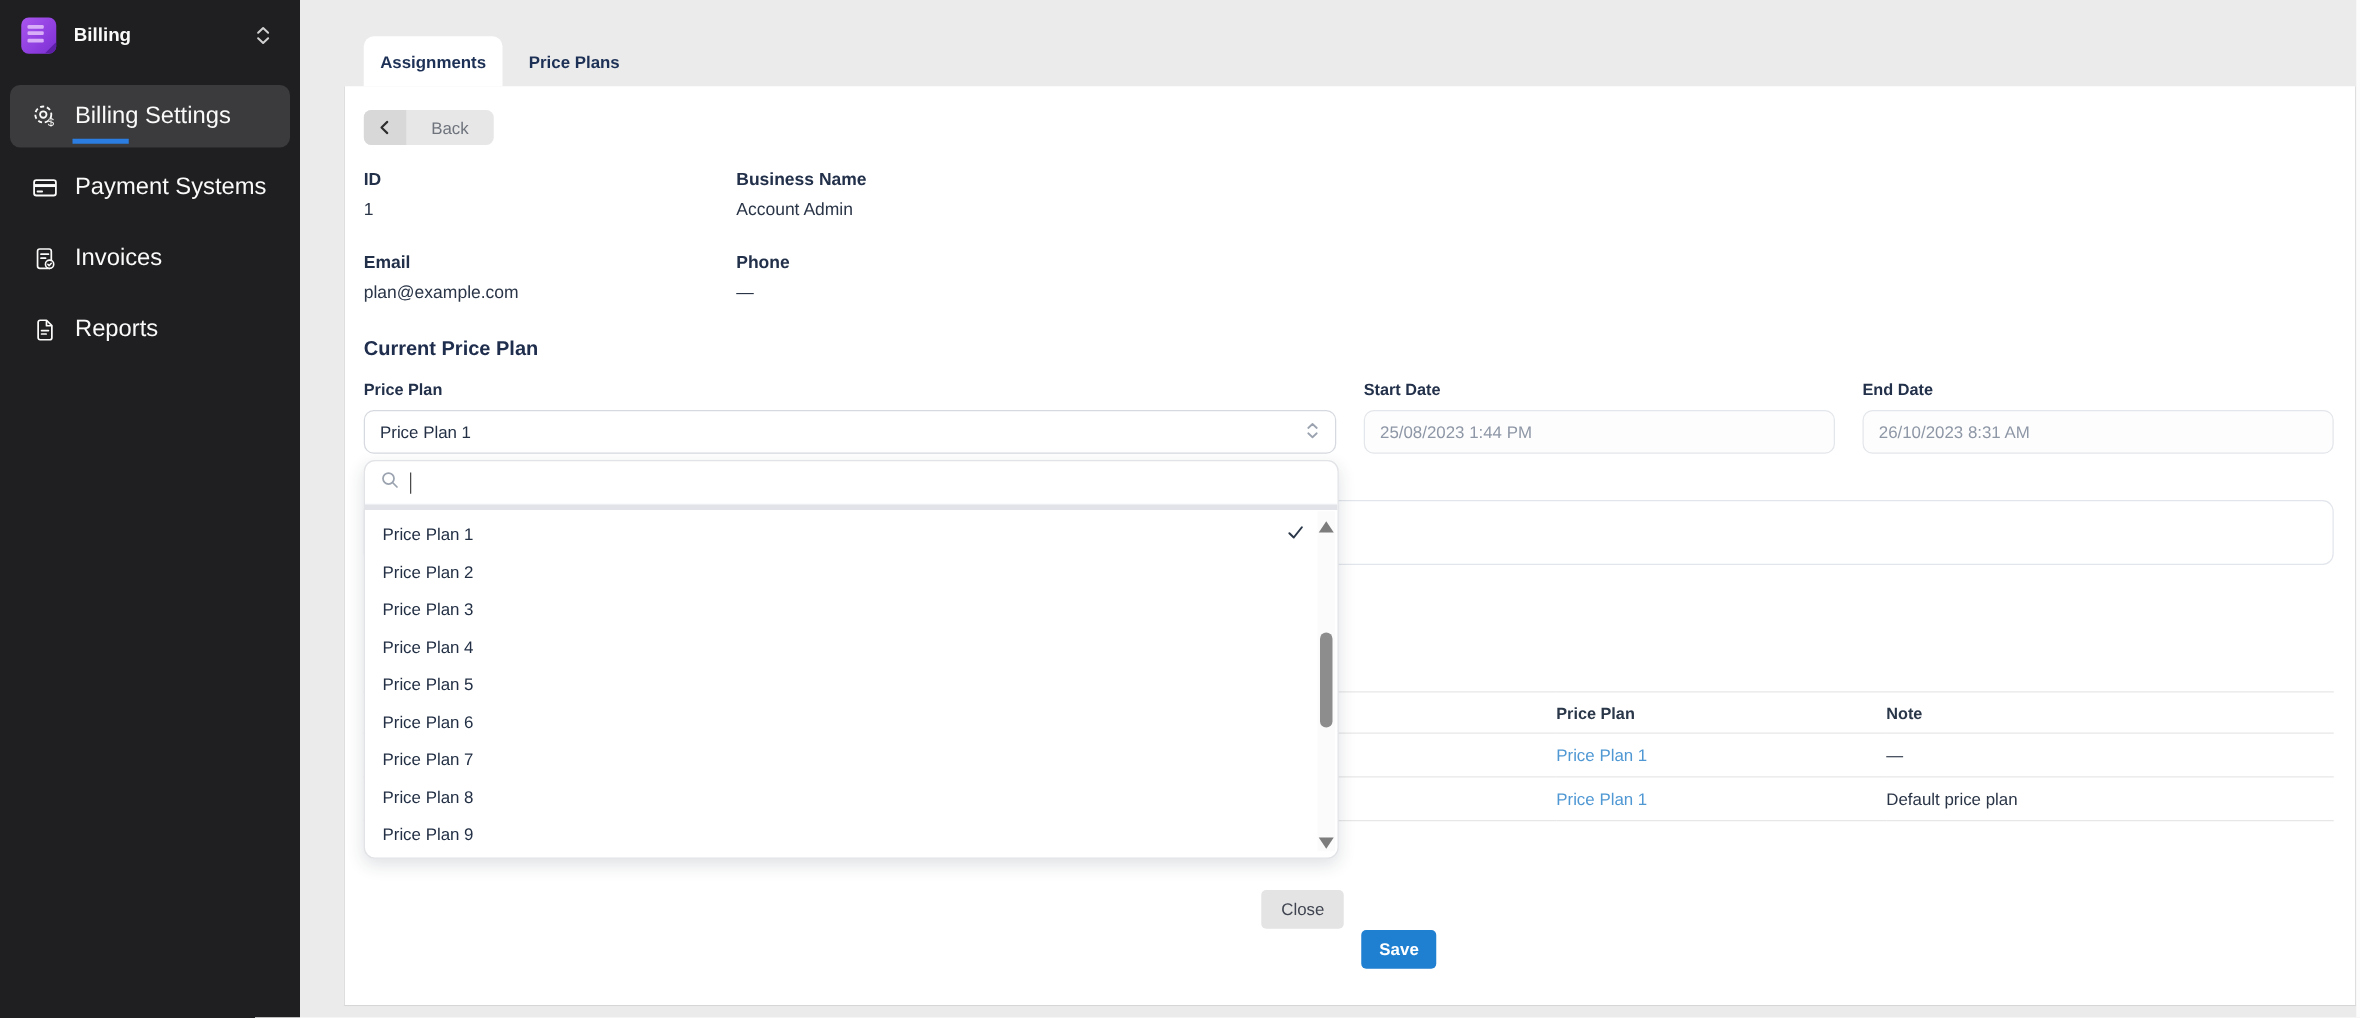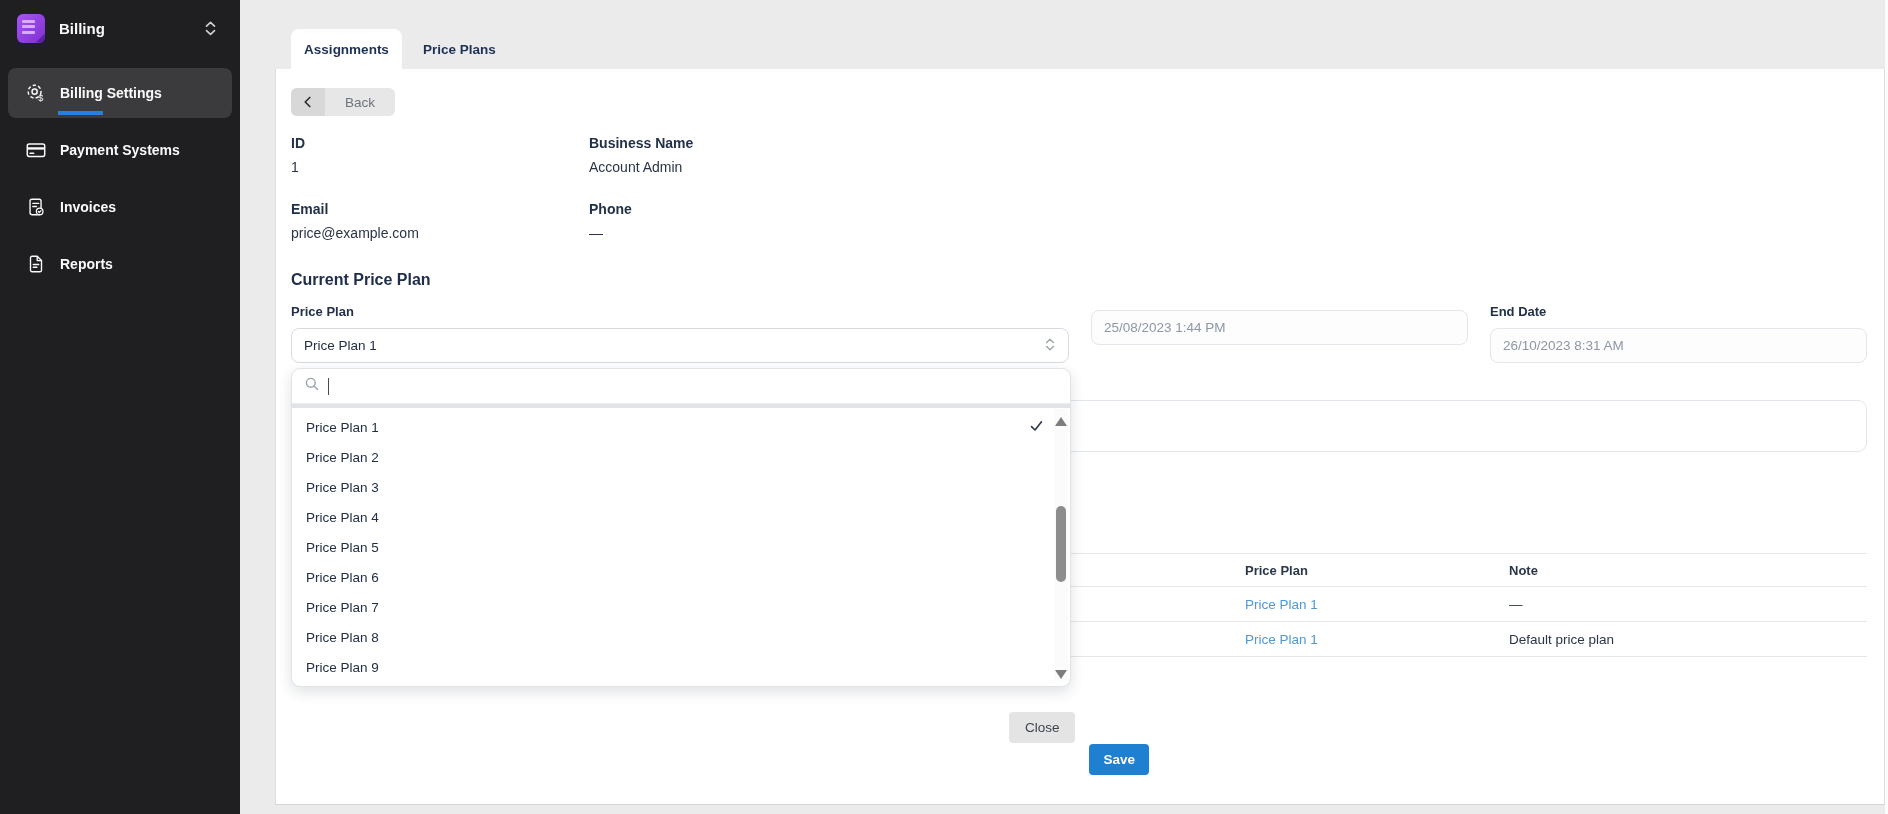--- a/index.html
+++ b/index.html
@@ -22,21 +22,21 @@
   .logo .fold { position:absolute; right:0; bottom:0; width:9px; height:9px; background:#5d1fa6;
                 clip-path:polygon(0 100%,100% 0,100% 100%); }
   .brand { margin-left:14px; font-weight:bold; font-size:15px; color:#fafafa; }
   .collapse { margin-left:auto; display:flex; cursor:pointer; }
 
   .nav { margin-top:12px; padding:0 8px; }
   .nav-item { position:relative; display:flex; align-items:center; height:50px; border-radius:8px;
               padding-left:17px; margin-bottom:7px; cursor:pointer; }
   .nav-item.active { background:#3b3b3d; }
   .nicon { width:22px; height:22px; display:flex; align-items:center; justify-content:center; }
-  .nlabel { margin-left:13px; font-weight:bold; font-size:14px; color:#fafafa; }
+  .nlabel { margin-left:13px; font-weight:normal; font-size:19px; color:#fafafa; }
   .active-underline { position:absolute; left:50px; bottom:3px; width:45px; height:4px; background:#2b7de1; }
 
   
   .main { flex:1; height:100%; position:relative; }
   .tabbar { height:69px; display:flex; align-items:flex-end; padding-left:35px; }
   .tab { height:40px; display:flex; align-items:center; justify-content:center;
          font-size:13.5px; font-weight:bold; color:#1d3156; cursor:pointer;
          border-radius:8px 8px 0 0; padding:0 21px; }
   .tab.active { background:#fff; width:111px; padding:0;margin-left:16px; }
 
@@ -200,21 +200,21 @@
         <div>
           <div class="dlabel">ID</div>
           <div class="dvalue">1</div>
         </div>
         <div>
           <div class="dlabel">Business Name</div>
           <div class="dvalue">Account Admin</div>
         </div>
         <div>
           <div class="dlabel">Email</div>
-          <div class="dvalue">price@example.com</div>
+          <div class="dvalue">plan@example.com</div>
         </div>
         <div>
           <div class="dlabel">Phone</div>
           <div class="dvalue">—</div>
         </div>
       </div>
 
       <h2 class="section-title">Current Price Plan</h2>
 
       <div class="form-grid">
@@ -279,20 +279,21 @@
             </ul>
             <div class="dd-scroll">
               <div class="arr-up"></div>
               <div class="thumb"></div>
               <div class="arr-down"></div>
             </div>
           </div>
         </div>
 
         <div>
+          <div class="flabel">Start Date</div>
           <div class="control input-disabled">25/08/2023 1:44 PM</div>
         </div>
 
         <div>
           <div class="flabel">End Date</div>
           <div class="control input-disabled">26/10/2023 8:31 AM</div>
         </div>
       </div>
 
       <div class="note-box"></div>

